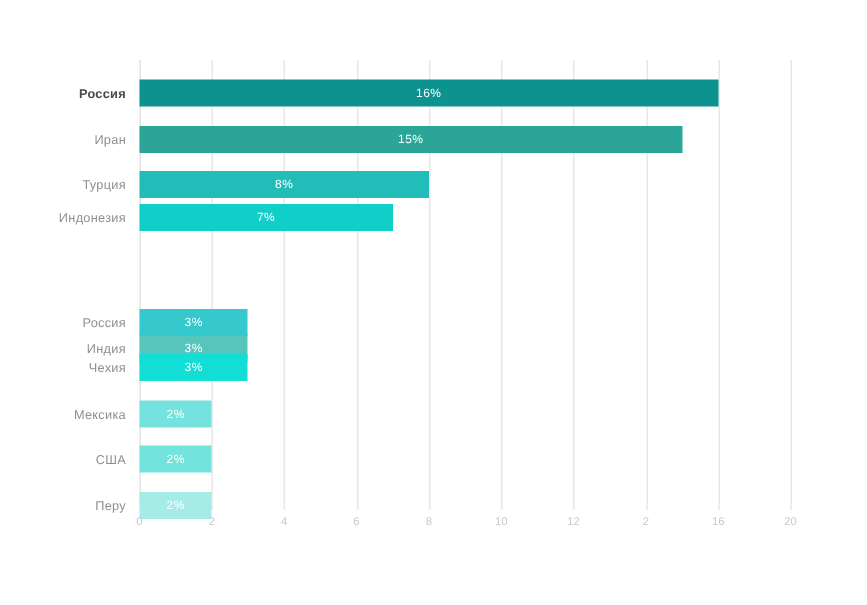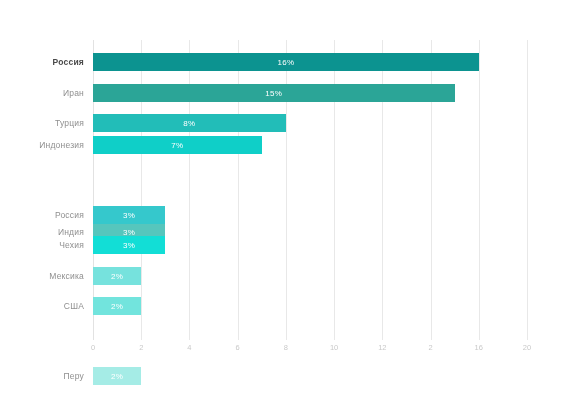--- a/index.html
+++ b/index.html
@@ -163,21 +163,21 @@
         <div class="bar-row" style="top: 226.5px;">
           <span class="cat-label">Мексика</span>
           <div class="bar" style="width: 48.2222px; background: rgb(118, 226, 221);"></div>
           <span class="bar-value" style="left: 24.1111px;">2%</span>
         </div>
         <div class="bar-row" style="top: 257px;">
           <span class="cat-label">США</span>
           <div class="bar" style="width: 48.2222px; background: rgb(114, 228, 221);"></div>
           <span class="bar-value" style="left: 24.1111px;">2%</span>
         </div>
-        <div class="bar-row" style="top: 287.5px; margin-top: 39px;">
+        <div class="bar-row" style="top: 287.5px;">
           <span class="cat-label">Перу</span>
           <div class="bar" style="width: 48.2222px; background: rgb(165, 236, 230);"></div>
           <span class="bar-value" style="left: 24.1111px;">2%</span>
         </div>
       </div>
   </div>
 
   <div class="x-axis">
       <span class="x-tick" style="left: 0px;">0</span>
       <span class="x-tick" style="left: 48.2222px;">2</span>

